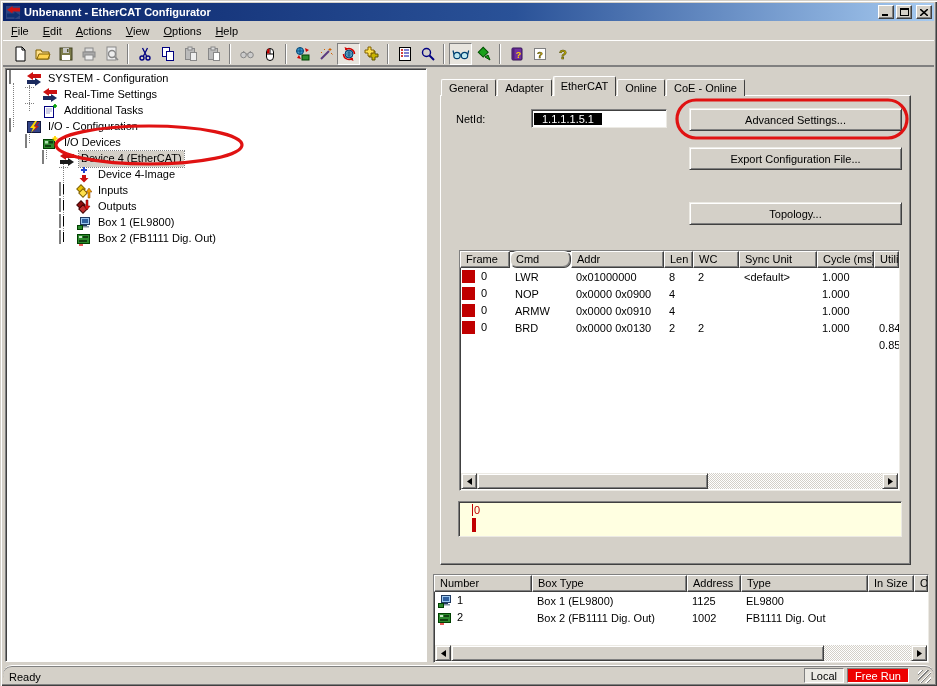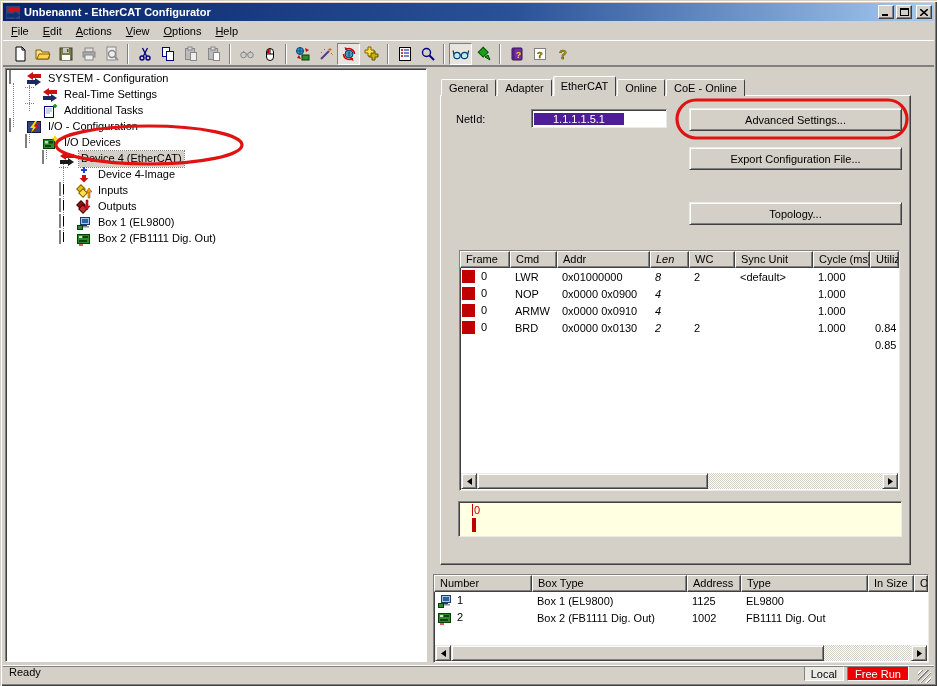--- a/index.html
+++ b/index.html
@@ -47,52 +47,52 @@
   .tab{height:17px;padding:2px 7px 0;background:#D4D0C8;margin-right:1px;
     border:1px solid #404040;border-bottom:none;border-top-color:#fff;border-left-color:#fff;border-radius:2px 2px 0 0;}
   .tab.active{height:20px;padding-top:3px;position:relative;z-index:4;box-shadow:inset 1px 0 0 #ECEAE4;}
   .tabpage{position:absolute;left:440px;top:95px;width:471px;height:470px;background:#D4D0C8;z-index:2;
     border:1px solid;border-color:#fff #404040 #404040 #fff;box-shadow:inset -1px -1px 0 #808080;}
   
   .wbtn{position:absolute;background:#D4D0C8;display:flex;align-items:center;justify-content:center;
     border:1px solid;border-color:#ECEAE4 #404040 #404040 #ECEAE4;box-shadow:inset 1px 1px 0 #fff,inset -1px -1px 0 #808080;}
   .field{position:absolute;background:#fff;border:1px solid;border-color:#808080 #ECEAE4 #ECEAE4 #808080;
     box-shadow:inset 1px 1px 0 #404040;display:flex;align-items:center;padding-left:2px;}
-  .selectedtext{background:#4c1d95;color:#fff;padding:0 19px;}
+  .selectedtext{background:#000000;color:#fff;padding:0 8px;}
   .label{position:absolute;}
   
   .ftable{position:absolute;left:18px;top:154px;width:441px;height:241px;background:#fff;
     border:1px solid;border-color:#808080 #ECEAE4 #ECEAE4 #808080;box-shadow:inset 1px 1px 0 #404040;overflow:hidden;}
   .hrow{display:flex;height:17px;}
   .hcell{background:#D4D0C8;border:1px solid;border-color:#fff #404040 #404040 #fff;box-shadow:inset -1px -1px 0 #808080;
     padding:1px 0 0 5px;white-space:nowrap;overflow:hidden;flex:0 0 auto;}
   .drow{display:flex;height:17px;align-items:center;}
   .dcell{padding:0 0 0 5px;white-space:nowrap;overflow:hidden;flex:0 0 auto;}
-  .w0{width:50px;} .w1{width:47px;} .w2{width:93px;} .w3{width:39px;font-style:italic;} .w4{width:46px;} .w5{width:78px;} .w6{width:57px;} .w7{width:32px;flex:1 1 auto;}
+  .w0{width:50px;} .w1{width:61px;border-radius:7px;} .w2{width:93px;} .w3{width:29px;} .w4{width:46px;} .w5{width:78px;} .w6{width:57px;} .w7{width:32px;flex:1 1 auto;}
   .swatch{display:inline-block;width:13px;height:13px;background:#C00000;margin:0 6px 0 -3px;vertical-align:middle;}
   
   .hscroll{position:absolute;left:1px;right:1px;bottom:1px;height:16px;background:#ECEAE4;display:flex;}
   .sbtn{width:16px;height:16px;background:#D4D0C8;flex:0 0 16px;display:flex;align-items:center;justify-content:center;
     border:1px solid;border-color:#ECEAE4 #404040 #404040 #ECEAE4;box-shadow:inset 1px 1px 0 #fff,inset -1px -1px 0 #808080;}
   .strack{flex:1 1 auto;position:relative;background:repeating-conic-gradient(#fff 0% 25%,#D4D0C8 0% 50%) 0 0/2px 2px;}
   .sthumb{position:absolute;top:0;height:16px;background:#D4D0C8;
     border:1px solid;border-color:#ECEAE4 #404040 #404040 #ECEAE4;box-shadow:inset 1px 1px 0 #fff,inset -1px -1px 0 #808080;}
   
   .utilpanel{position:absolute;left:17px;top:405px;width:444px;height:36px;background:#FFFFE1;
     border:1px solid;border-color:#808080 #ECEAE4 #ECEAE4 #808080;box-shadow:inset 1px 1px 0 #404040;}
   .utilzero{position:absolute;left:13px;top:2px;color:#C00000;border-left:1px solid #C00000;padding-left:1px;}
   .utilbar{position:absolute;left:13px;top:16px;width:4px;height:14px;background:#C00000;}
   
   .boxtable{position:absolute;left:433px;top:574px;width:496px;height:89px;background:#fff;
     border:1px solid;border-color:#808080 #ECEAE4 #ECEAE4 #808080;box-shadow:inset 1px 1px 0 #404040;overflow:hidden;}
   .b0{width:98px;} .b1{width:155px;} .b2{width:54px;} .b3{width:127px;} .b4{width:46px;} .b5{width:16px;flex:1 1 auto;}
   .bicon{width:16px;height:16px;margin:0 4px 0 -2px;vertical-align:middle;}
   
   .statusbar{position:absolute;left:3px;right:3px;top:665px;height:18px;border-top:1px solid #fff;box-shadow:0 1px 0 #808080 inset;
-    display:flex;align-items:flex-start;}
+    display:flex;align-items:flex-end;border-radius:9px;}
   .stext{padding-left:6px;flex:1 1 auto;}
   .spanel{height:15px;display:flex;align-items:center;justify-content:center;margin-right:3px;
     border:1px solid;border-color:#808080 #fff #fff #808080;padding:0 6px;background:#ECEAE4;}
   .spanel.freerun{background:#EE0000;color:#fff;width:62px;}
   .grip{width:13px;height:13px;margin:0 3px 0 6px;align-self:flex-end;
     background:repeating-linear-gradient(135deg,transparent 0 2px,#fff 2px 3px,#808080 3px 4px);}
   
   .annotations{position:absolute;left:0;top:0;width:937px;height:686px;pointer-events:none;z-index:50;}
 </style>
 </head>

